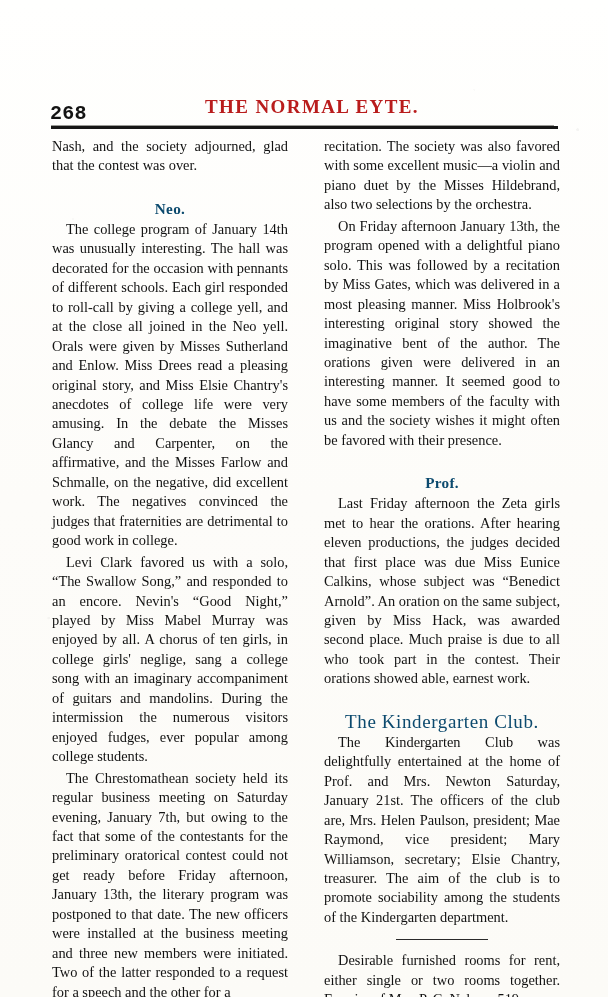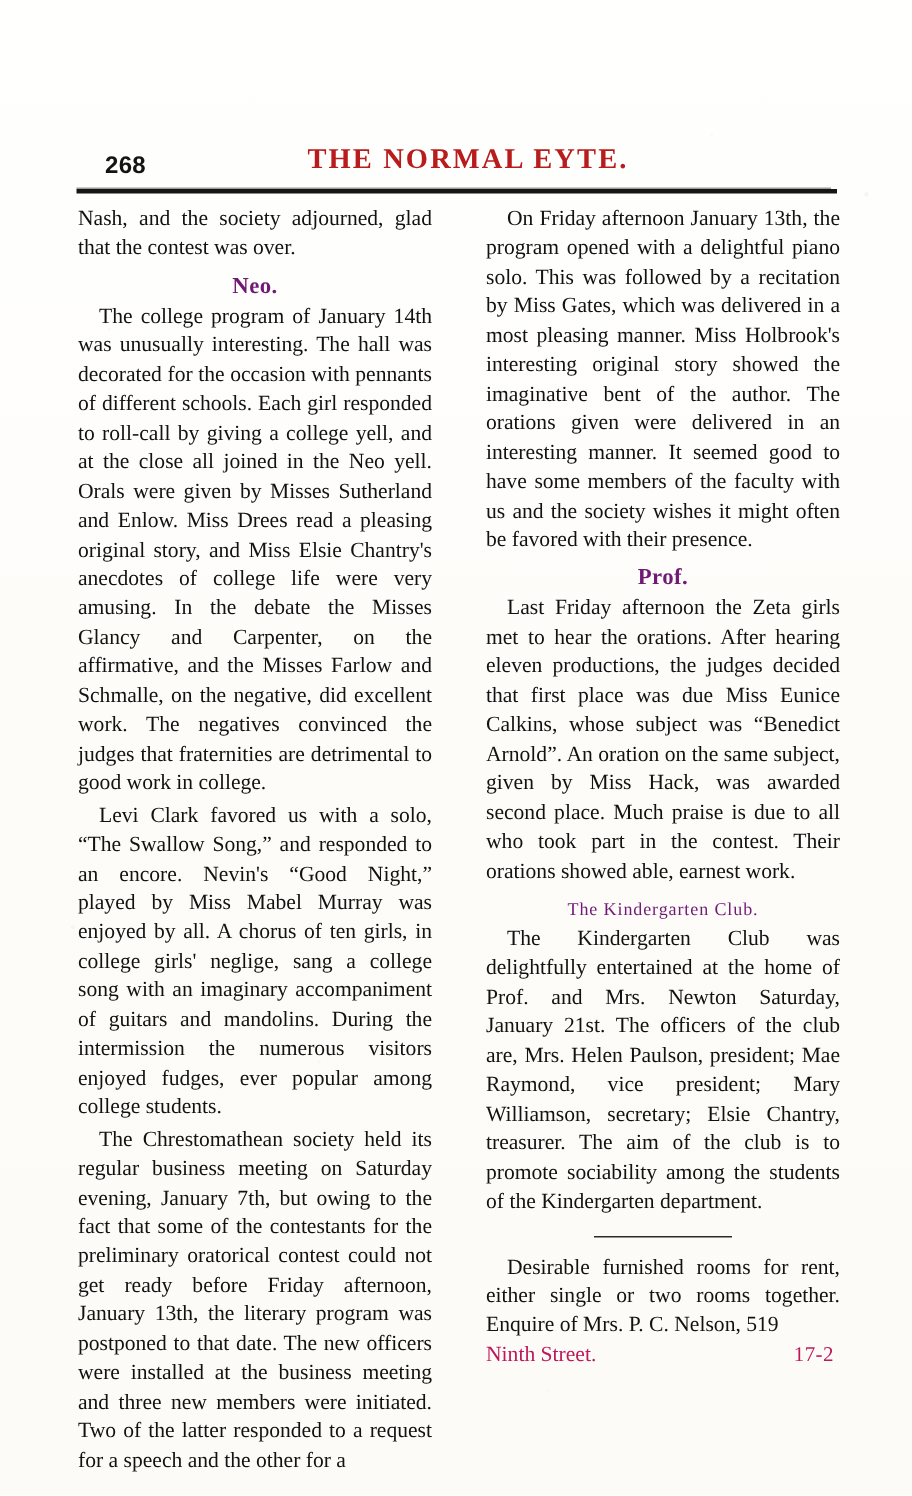--- a/index.html
+++ b/index.html
@@ -40,26 +40,25 @@
     position: absolute;
     top: 96px;
     left: 50px;
     width: 510px;
     height: 30px;
   }
   .folio {
     position: absolute;
     left: 0;
     top: 6px;
-    font-family: Liberation Sans, sans-serif;
-    font-size: 16px;
+    font-family: Liberation Mono, monospace;
+    font-size: 20px;
     font-weight: bold;
     color: #141414;
     letter-spacing: 0.2px;
-    margin-left: 20px;
   }
   .head-title {
     position: absolute;
     left: 0;
     right: 0;
     top: 0;
     text-align: center;
     font-size: 19px;
     font-weight: bold;
     letter-spacing: 1.4px;
@@ -116,32 +115,32 @@
     hyphens: manual;
   }
   p.para.indent {
     text-indent: 14px;
   }
   p.para + p.para {
     margin-top: 2px;
   }
 
   h2.section-head {
-    margin: 5px 0 1px 0;
+    margin: 23px 0 1px 0;
     font-size: 15.2px;
     line-height: 20px;
     font-weight: bold;
     text-align: center;
-    color: #701a75;
+    color: #0c4a6e;
     letter-spacing: 0.3px;
   }
   h2.section-head.wide {
     letter-spacing: 0.6px;
     font-weight: normal;
-    font-size: 12px;
+    font-size: 19px;
   }
 
   .ad-rule {
     width: 92px;
     height: 1px;
     background: #2a2a2a;
     margin: 12px auto 11px auto;
   }
 
   .last-line {
@@ -193,20 +192,21 @@
       <p class="para">Nash, and the society adjourned, glad that the contest was over.</p>
 
       <h2 class="section-head">Neo.</h2>
       <p class="para indent">The college program of January 14th was unusually interesting. The hall was decorated for the occasion with pennants of different schools. Each girl responded to roll-call by giving a college yell, and at the close all joined in the Neo yell. Orals were given by Misses Sutherland and Enlow. Miss Drees read a pleasing original story, and Miss Elsie Chantry's anecdotes of college life were very amusing. In the debate the Misses Glancy and Carpenter, on the affirmative, and the Misses Farlow and Schmalle, on the negative, did excellent work. The negatives convinced the judges that fraternities are detrimental to good work in college.</p>
       <p class="para indent">Levi Clark favored us with a solo, “The Swallow Song,” and responded to an encore. Nevin's “Good Night,” played by Miss Mabel Murray was enjoyed by all. A chorus of ten girls, in college girls' neglige, sang a college song with an imaginary accompaniment of guitars and mandolins. During the intermission the numerous visitors enjoyed fudges, ever popular among college students.</p>
 
       <p class="para indent">The Chrestomathean society held its regular business meeting on Saturday evening, January 7th, but owing to the fact that some of the contestants for the preliminary oratorical contest could not get ready before Friday afternoon, January 13th, the literary program was postponed to that date. The new officers were installed at the business meeting and three new members were initiated. Two of the latter responded to a request for a speech and the other for a</p>
     </div>
 
     <div class="col">
+      <p class="para">recitation. The society was also favored with some excellent music—a violin and piano duet by the Misses Hildebrand, also two selections by the orchestra.</p>
       <p class="para indent">On Friday afternoon January 13th, the program opened with a delightful piano solo. This was followed by a recitation by Miss Gates, which was delivered in a most pleasing manner. Miss Holbrook's interesting original story showed the imaginative bent of the author. The orations given were delivered in an interesting manner. It seemed good to have some members of the faculty with us and the society wishes it might often be favored with their presence.</p>
 
       <h2 class="section-head">Prof.</h2>
       <p class="para indent">Last Friday afternoon the Zeta girls met to hear the orations. After hearing eleven productions, the judges decided that first place was due Miss Eunice Calkins, whose subject was “Benedict Arnold”. An oration on the same subject, given by Miss Hack, was awarded second place. Much praise is due to all who took part in the contest. Their orations showed able, earnest work.</p>
 
       <h2 class="section-head wide">The Kindergarten Club.</h2>
       <p class="para indent">The Kindergarten Club was delightfully entertained at the home of Prof. and Mrs. Newton Saturday, January 21st. The officers of the club are, Mrs. Helen Paulson, president; Mae Raymond, vice president; Mary Williamson, secretary; Elsie Chantry, treasurer. The aim of the club is to promote sociability among the students of the Kindergarten department.</p>
 
       <div class="ad-rule"></div>
 

